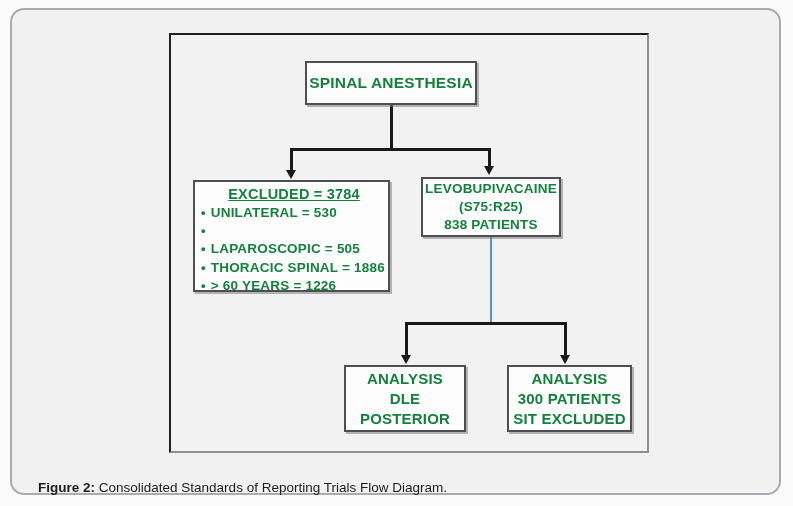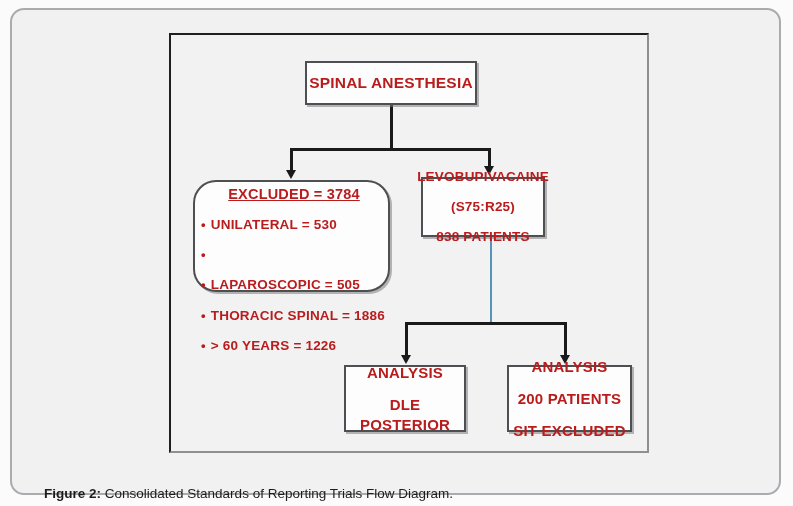--- a/index.html
+++ b/index.html
@@ -42,27 +42,26 @@
     box-sizing: border-box;
     background: #fdfdfd;
     border: 2px solid #4e4f52;
     box-shadow: 2px 2px 0 rgba(125,125,125,0.55);
     display: flex;
     flex-direction: column;
     align-items: center;
     justify-content: center;
     text-align: center;
     font-weight: 700;
-    color: #b91c1c;
+    color: #15803d;
     letter-spacing: 0.2px;
-    gap: 12px;
   }
   .node-top     { left: 291px; top: 49px;  width: 172px; height: 44px; font-size: 15.5px; line-height: 20px; }
-  .node-excl    { left: 179px; top: 168px; width: 197px; height: 112px; align-items: stretch; justify-content: flex-start; padding: 3px 1px 0 6px; border-radius: 23px; }
-  .node-levo    { left: 407px; top: 165px; width: 124px; height: 60px; font-size: 13.5px; line-height: 18px; }
+  .node-excl    { left: 179px; top: 168px; width: 197px; height: 112px; align-items: stretch; justify-content: flex-start; padding: 3px 1px 0 6px; }
+  .node-levo    { left: 407px; top: 165px; width: 140px; height: 60px; font-size: 13.5px; line-height: 18px; }
   .node-an-dle  { left: 330px; top: 353px; width: 122px; height: 67px; font-size: 15px; line-height: 20px; }
   .node-an-sit  { left: 493px; top: 353px; width: 125px; height: 67px; font-size: 15px; line-height: 20px; }
 
   .excl-title {
     text-align: center;
     text-decoration: underline;
     font-size: 14.5px;
     line-height: 19px;
   }
   .excl-item {
@@ -81,21 +80,21 @@
     position: absolute;
     width: 0; height: 0;
     border-left: 5.5px solid transparent;
     border-right: 5.5px solid transparent;
     border-top: 9px solid #1a1a1a;
   }
   .caption {
     position: absolute;
     left: 22px;
     top: 466px;
-    margin: 10px;
+    margin: 4px;
     font-size: 13.5px;
     color: #1d1d1d;
   }
   .caption .bold { font-weight: 700; }
 </style>
 </head>
 <body>
 
 <div class="page">
   <div class="frame">
@@ -149,21 +148,21 @@
         <div>838 PATIENTS</div>
       </div>
 
       <div class="node node-an-dle" style="left:173px; top:330px;">
         <div>ANALYSIS</div>
         <div>DLE POSTERIOR</div>
       </div>
 
       <div class="node node-an-sit" style="left:336px; top:330px;">
         <div>ANALYSIS</div>
-        <div>200 PATIENTS</div>
+        <div>300 PATIENTS</div>
         <div>SIT EXCLUDED</div>
       </div>
 
     </div>
 
     <p class="caption">
       <span class="bold">Figure 2:</span>
       <span>Consolidated Standards of Reporting Trials Flow Diagram.</span>
     </p>
 

